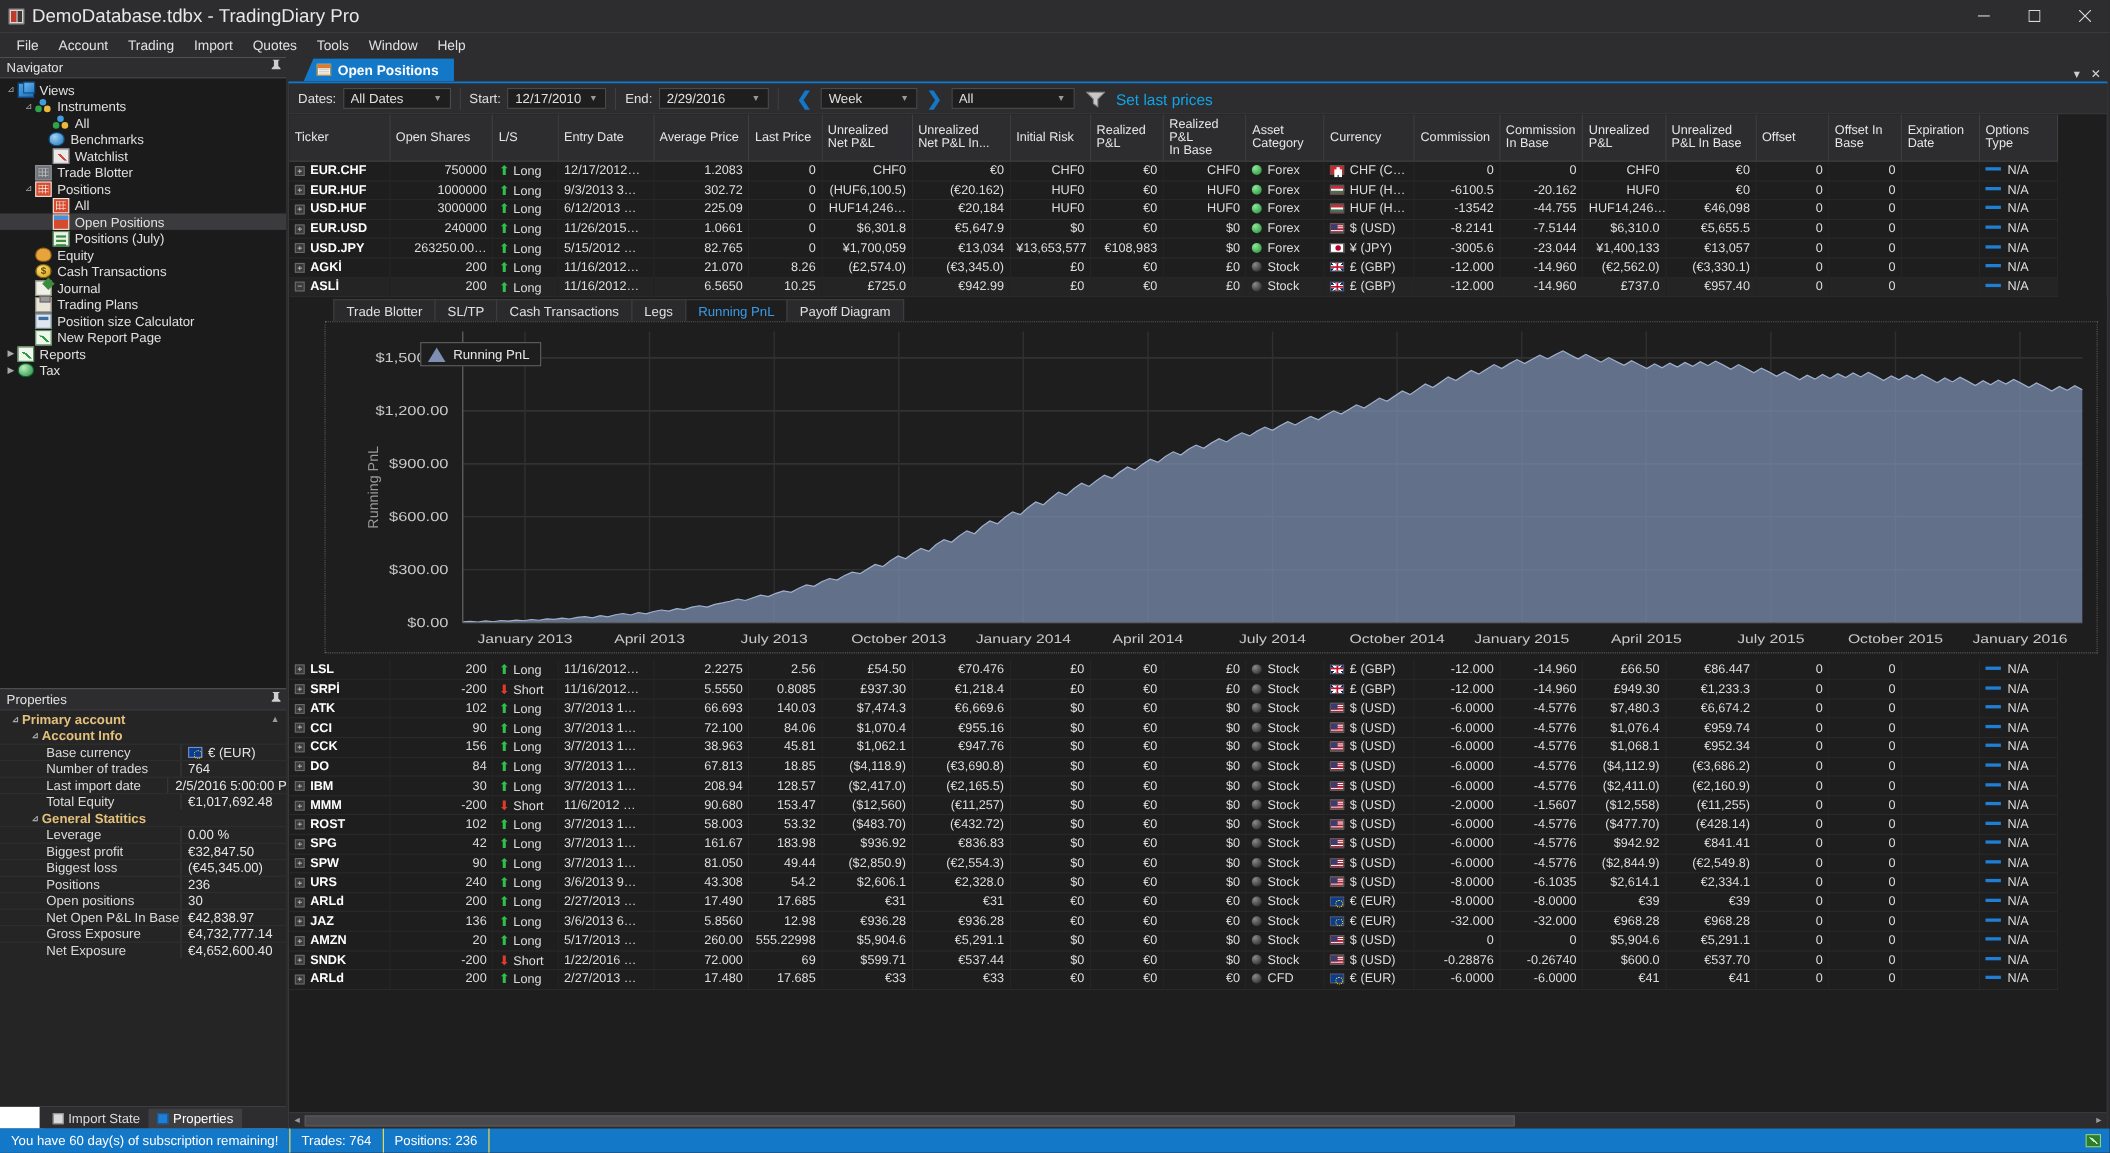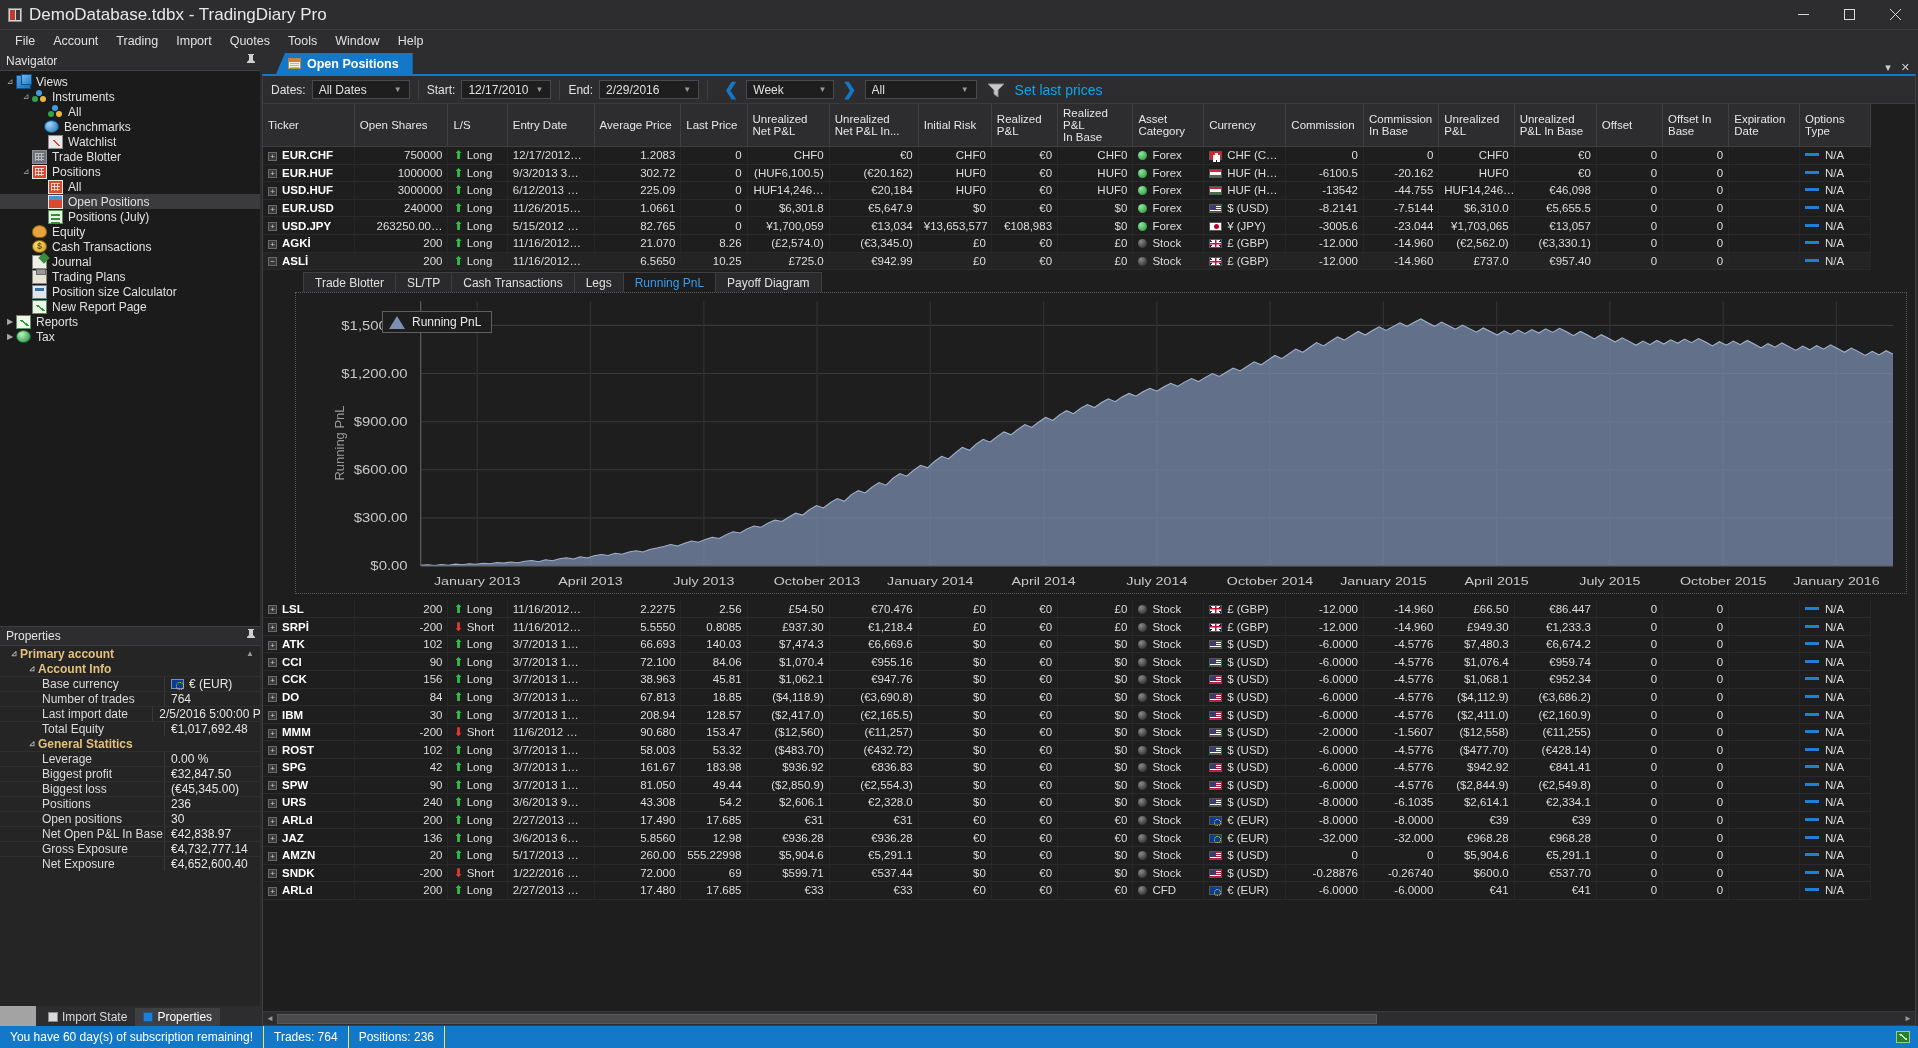--- a/index.html
+++ b/index.html
@@ -29,21 +29,21 @@
   .win-btn svg { display: block; }
 
   
   .menubar { height: 22px; flex: 0 0 22px; background: #2d2d30; display: flex; align-items: center; padding-left: 6px; }
   .menu-item { padding: 2px 9px; font-size: 12.5px; color: #e0e0e0; }
 
   
   .body { flex: 1 1 auto; display: flex; min-height: 0; }
 
   
-  .leftcol { width: 260px; flex: 0 0 260px; display: flex; flex-direction: column; background: #a3a3a3; }
+  .leftcol { width: 260px; flex: 0 0 260px; display: flex; flex-direction: column; background: #ffffff; }
   .panel-head {
     height: 19px; background: #2d2d30; display: flex; align-items: center;
     padding: 0 4px 0 6px; color: #e2e2e2; font-size: 12px; border-bottom: 1px solid #3f3f41;
   }
   .panel-head .pin { margin-left: auto; color: #cfcfcf; font-size: 12px; transform: rotate(0deg); }
   .nav-tree { flex: 1 1 auto; background: #1b1b1b; overflow: hidden; padding-top: 3px; }
   .tree-row { display: flex; align-items: center; height: 15px; padding-left: 4px; font-size: 12px; color: #e0e0e0; white-space: nowrap; }
   .tree-row.selected { background: #3b3b3d; }
   .exp { width: 12px; display: inline-block; text-align: center; color: #a8a8a8; font-size: 8px; }
   .ico { width: 15px; height: 14px; margin-right: 5px; flex: 0 0 15px; position: relative; }
@@ -679,21 +679,21 @@
                   <td class="num">0</td>
                   <td class="num pos">¥1,700,059</td>
                   <td class="num pos">€13,034</td>
                   <td class="num">¥13,653,577</td>
                   <td class="num">€108,983</td>
                   <td class="num zero">$0</td>
                   <td><span class="dot dot-forex"></span><span>Forex</span></td>
                   <td><span class="flag f-jpy"></span><span>¥ (JPY)</span></td>
                   <td class="num">-3005.6</td>
                   <td class="num">-23.044</td>
-                  <td class="num pos">¥1,703,065</td>
+                  <td class="num pos">¥1,400,133</td>
                   <td class="num pos">€13,057</td>
                   <td class="num">0</td>
                   <td class="num">0</td>
                   <td></td>
                   <td><span class="na-dash"></span><span>N/A</span></td>
                 </tr>
                 <tr class="row">
                   <td><span class="exp-box">+</span><span class="tick">AGKİ</span></td>
                   <td class="num">200</td>
                   <td><span class="arrow-up">⬆</span> <span>Long</span></td>

